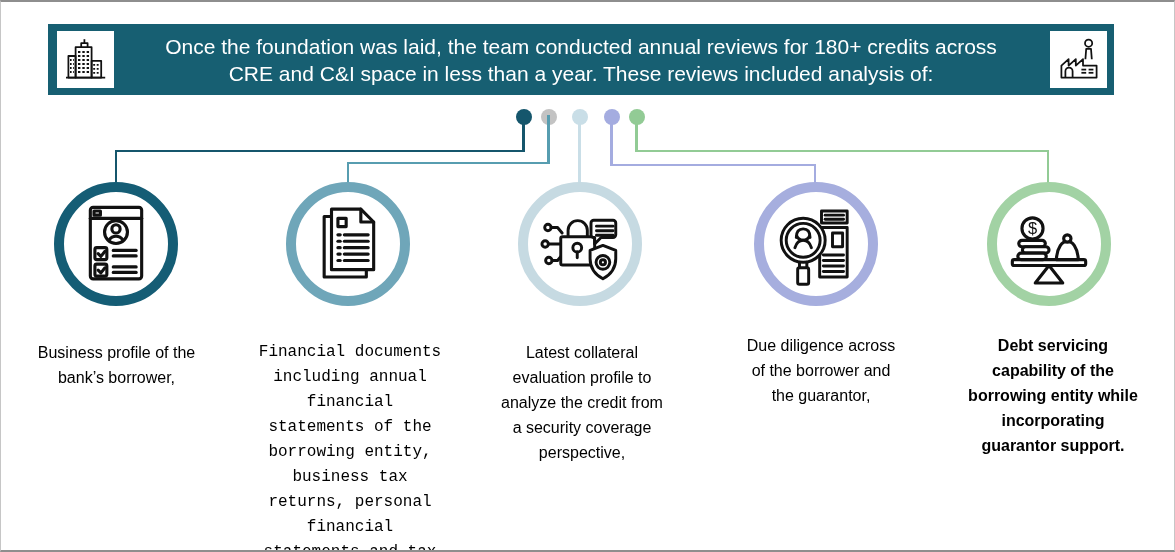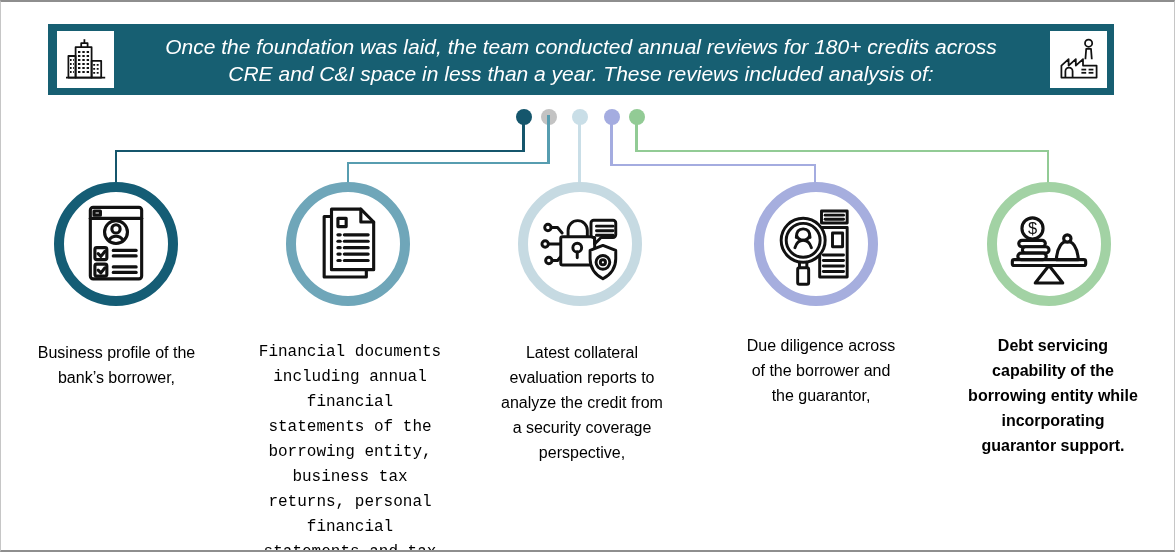--- a/index.html
+++ b/index.html
@@ -6,21 +6,21 @@
   .canvas {
     position:relative; width:1175px; height:552px; background:#ffffff;
     box-sizing:border-box; overflow:hidden;
     border-top:2px solid #8e8e8e; border-bottom:2px solid #8e8e8e;
     border-left:1px solid #c6c6c6; border-right:1px solid #c6c6c6;
     font-family:"Liberation Sans", sans-serif;
   }
   
   .banner {
     position:absolute; left:47px; top:22px; width:1066px; height:71px;
-    background:#175f72; display:flex; align-items:center; justify-content:center;font-style:italic;
+    background:#175f72; display:flex; align-items:center; justify-content:center;
   }
   .banner-icon-box {
     position:absolute; top:7px; width:57px; height:57px; background:#ffffff;
     display:flex; align-items:center; justify-content:center;
   }
   .banner-icon-box.left  { left:9px; }
   .banner-icon-box.right { right:7px; }
   .banner-text {
     color:#ffffff; font-size:21px; line-height:27px; text-align:center;
     max-width:860px; margin:0 auto;
@@ -248,17 +248,17 @@
         <path d="M56 65 c1 -14 6.5 -20 12 -20 c5.5 0 11 6 12 20 z"></path>
         <circle cx="68" cy="42" r="4" fill="#ffffff"></circle>
         <rect x="8" y="65" width="80" height="6.5" rx="2"></rect>
         <path d="M48 71.5 l-15 19 h30 z"></path>
       </svg>
     </span>
   </div>
 
   <div class="label l1">Business profile of the bank’s borrower,</div>
   <div class="label l2">Financial documents including annual financial statements of the borrowing entity, business tax returns, personal financial statements and tax returns of the guarantors,</div>
-  <div class="label l3">Latest collateral evaluation reports to analyze the credit from a security coverage perspective,</div>
+  <div class="label l3">Latest collateral evaluation profile to analyze the credit from a security coverage perspective,</div>
   <div class="label l4">Due diligence across of the borrower and the guarantor,</div>
   <div class="label l5">Debt servicing capability of the borrowing entity while incorporating guarantor support.</div>
 
 </div>
 
 </body></html>

